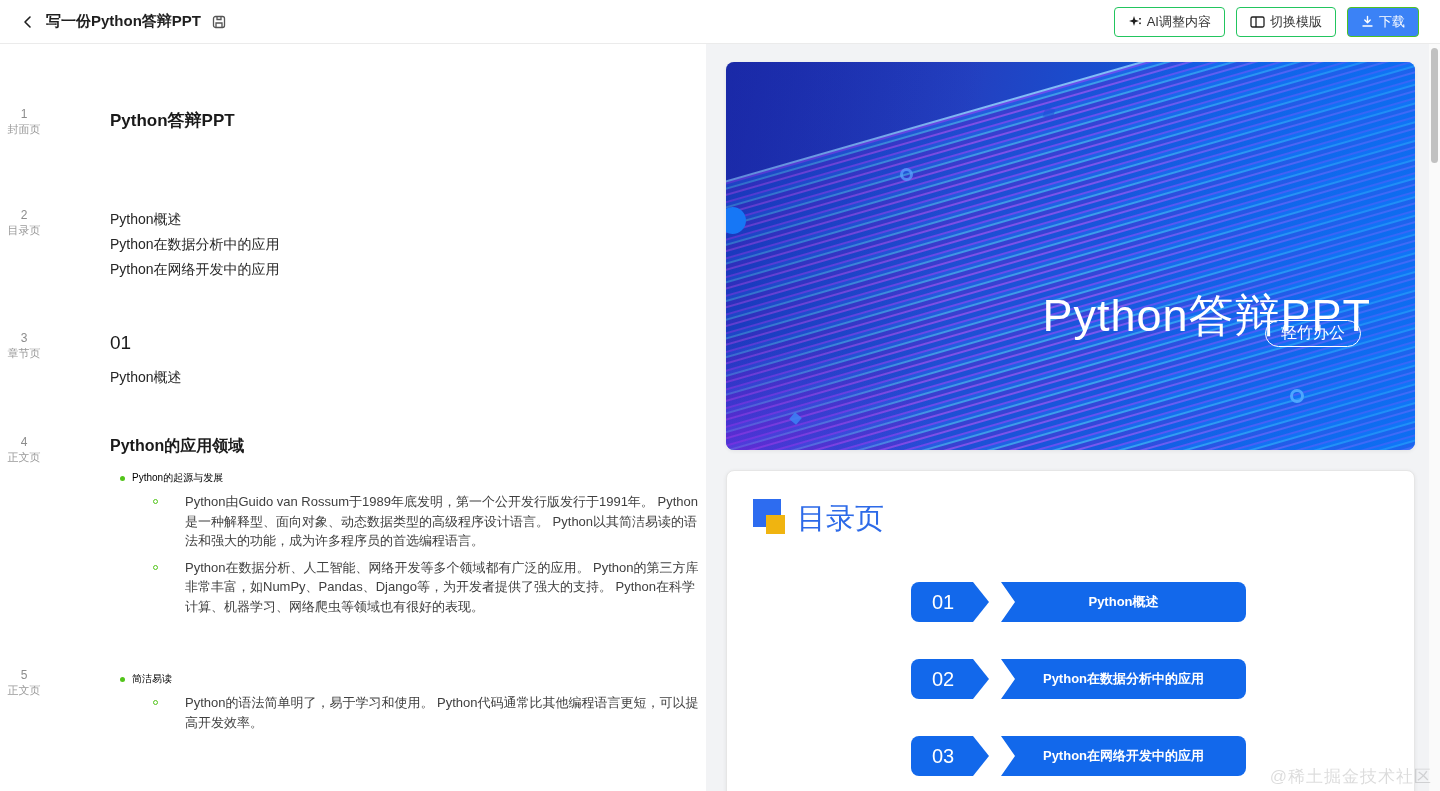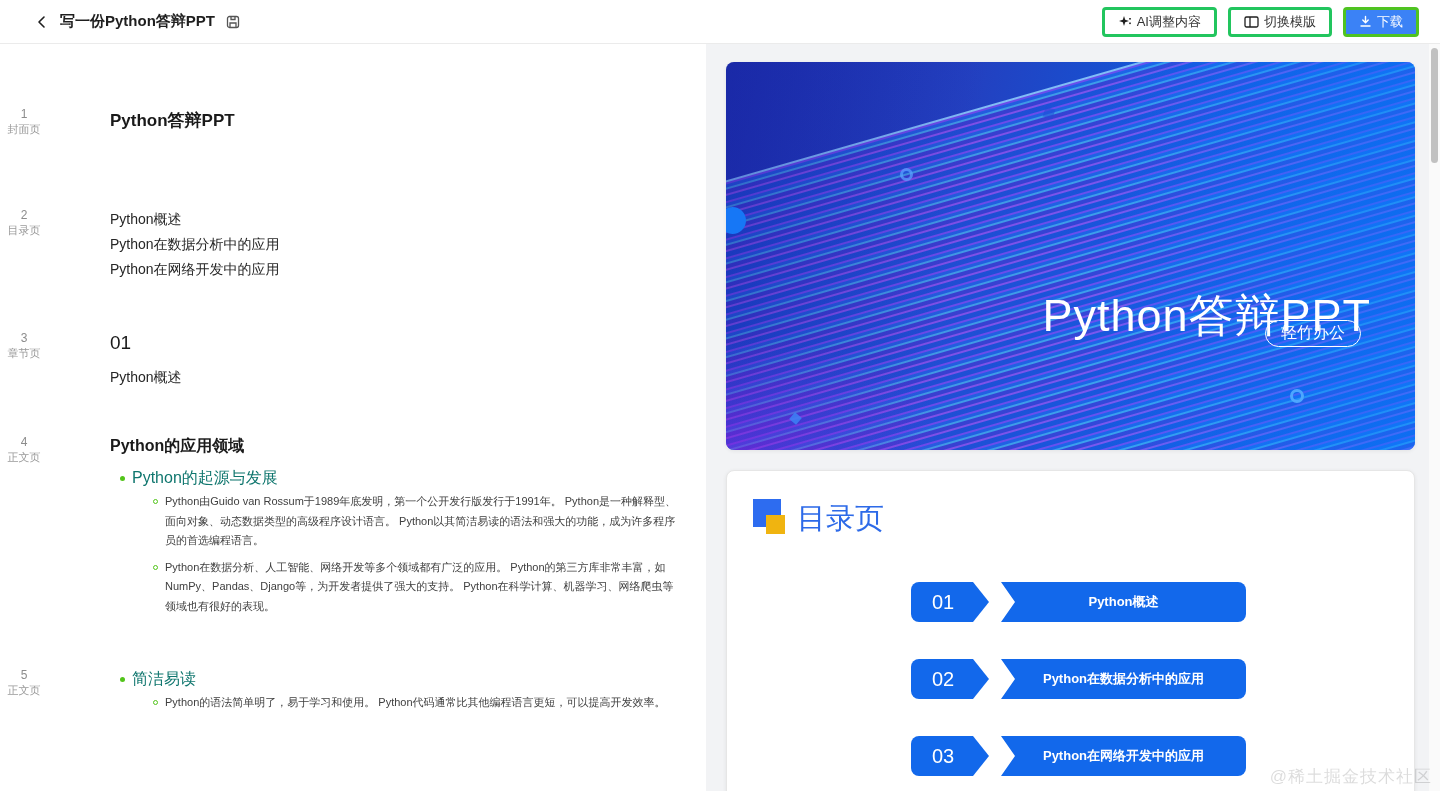--- a/index.html
+++ b/index.html
@@ -2,26 +2,26 @@
 <html><head>
 <meta charset="utf-8">
 <style>
   * { margin:0; padding:0; box-sizing:border-box; }
   html,body { width:1440px; height:791px; overflow:hidden; }
   body { font-family:"Liberation Sans","DejaVu Sans",sans-serif; background:#fff; position:relative; color:#262626; }
 
   
   #topbar { position:absolute; top:0; left:0; width:1440px; height:44px; background:#fff;
             border-bottom:1px solid #ebebeb; display:flex; align-items:center; justify-content:space-between;
-            padding:0 21px 0 34px; z-index:30; }
+            padding:0 21px 0 20px; z-index:30; }
   .tb-left { display:flex; align-items:center; gap:10px; }
   .tb-title { font-size:15px; font-weight:700; color:#1f1f1f; }
   .icon-btn { display:flex; align-items:center; justify-content:center; cursor:pointer; }
   .tb-right { display:flex; align-items:center; gap:11px; }
-  .btn { height:30px; display:flex; align-items:center; gap:5px; padding:0 13px; border:3px solid #22c55e;
+  .btn { height:30px; display:flex; align-items:center; gap:5px; padding:0 13px; border:1px solid #22c55e;
          border-radius:4px; background:#fff; font-size:13px; color:#333; cursor:pointer; }
   .btn.green { background:#3b82f6; border-color:#4FC321; color:#fff; }
 
   
   #main { position:absolute; top:44px; left:0; right:0; bottom:0; display:flex; }
   #outline { width:706px; flex:none; background:#fff; overflow:hidden; padding-top:62px; }
   #preview { flex:1; background:#f2f3f5; position:relative; overflow:hidden; }
 
   
   .sec { display:flex; }
@@ -33,25 +33,25 @@
   .g-inner { width:48px; text-align:center; padding-top:1px; }
   .g-num  { font-size:12px; color:#8c8c8c; line-height:15px; }
   .g-type { font-size:11px; color:#9a9a9a; line-height:15px; }
   .content { flex:1; padding-right:24px; }
   .page-title { font-size:17px; font-weight:700; color:#1a1a1a; line-height:30px; }
   .toc-line { font-size:14px; color:#262626; line-height:25px; }
   .chapter-no { font-size:19px; color:#1a1a1a; line-height:26px; }
   .chapter-title { font-size:14px; color:#262626; line-height:21px; margin-top:11px; }
   .h { font-size:16px; font-weight:700; color:#1a1a1a; line-height:24px; margin-bottom:8px; }
   .lvl1 { display:flex; align-items:center; gap:7px; margin-left:10px; line-height:24px; margin-bottom:2px; }
-  .lvl1 .lbl { font-size:16px; color:#0f766e; }
+  .lvl1 .lbl { font-size:10px; color:#000000; }
   .dot { width:5px; height:5px; border-radius:50%; background:#52c41a; flex:none; }
   .lvl2 { display:flex; gap:7px; margin-left:43px; margin-bottom:7px; }
   .ring { width:5px; height:5px; border-radius:50%; border:1.5px solid #52c41a; flex:none; margin-top:7px; }
-  .lvl2 .txt { width:516px; font-size:11px; color:#404040; line-height:19.5px; }
+  .lvl2 .txt { width:516px; font-size:13px; color:#404040; line-height:19.5px;margin-left:20px; }
 
   
   .slide-card { position:absolute; left:20px; width:689px; border-radius:8px; overflow:hidden;
                 box-shadow:0 1px 4px rgba(0,0,0,0.07); cursor:pointer; }
   #cover-card { top:18px; height:388px;
     background:linear-gradient(102deg,#1d2ca6 0%,#2340c0 32%,#0d5fe0 68%,#0a75f5 100%); }
   .streaks { position:absolute; left:-180px; top:170px; width:1300px; height:760px;
     transform:rotate(-16deg); transform-origin:0 0;
     background:repeating-linear-gradient(180deg,
       rgba(150,80,255,0.75) 0px, rgba(150,80,255,0.75) 2px,

